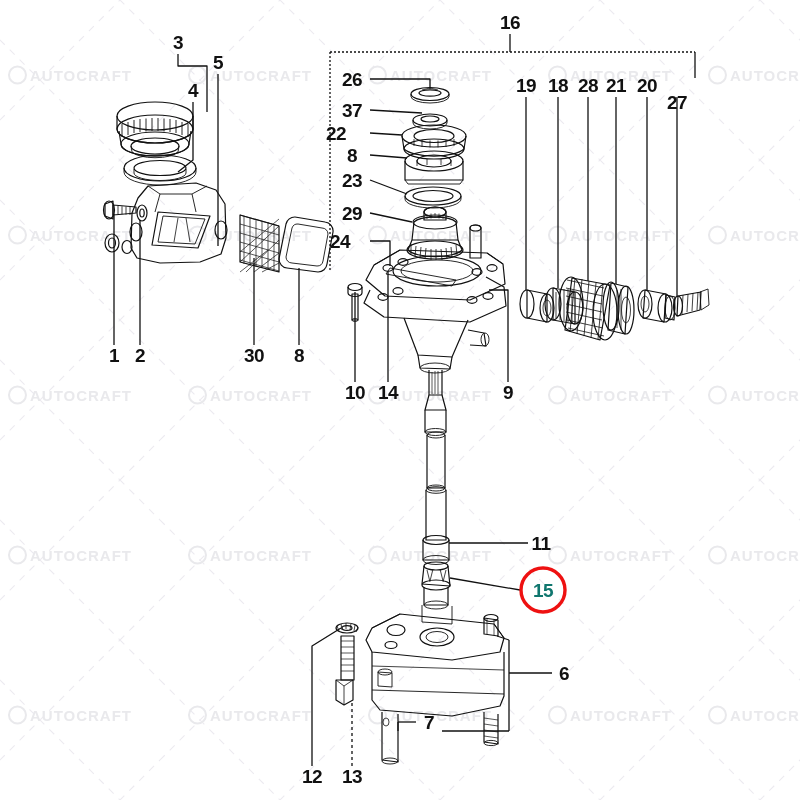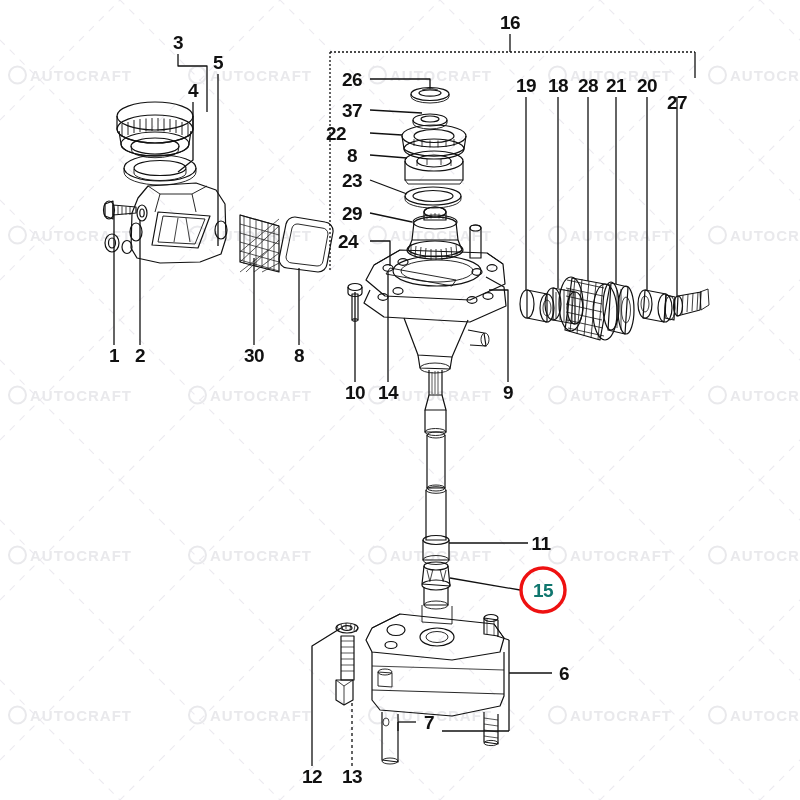--- a/index.html
+++ b/index.html
@@ -497,21 +497,21 @@
       <div class="lbl" style="left: 140px; top: 355px;">2</div>
       <div class="lbl" style="left: 254px; top: 355px;">30</div>
       <div class="lbl" style="left: 299px; top: 355px;">8</div>
       <div class="lbl" style="left: 510px; top: 22px;">16</div>
       <div class="lbl" style="left: 352px; top: 79px;">26</div>
       <div class="lbl" style="left: 352px; top: 110px;">37</div>
       <div class="lbl" style="left: 336px; top: 133px;">22</div>
       <div class="lbl" style="left: 352px; top: 155px;">8</div>
       <div class="lbl" style="left: 352px; top: 180px; text-align: right;">23</div>
       <div class="lbl" style="left: 352px; top: 213px;">29</div>
-      <div class="lbl" style="left: 348px; top: 241px; text-align: right;">24</div>
+      <div class="lbl" style="left: 340px; top: 241px; text-align: right;">24</div>
       <div class="lbl" style="left: 526px; top: 85px;">19</div>
       <div class="lbl" style="left: 558px; top: 85px;">18</div>
       <div class="lbl" style="left: 588px; top: 85px;">28</div>
       <div class="lbl" style="left: 616px; top: 85px;">21</div>
       <div class="lbl" style="left: 647px; top: 85px;">20</div>
       <div class="lbl" style="left: 677px; top: 102px;">27</div>
       <div class="lbl" style="left: 355px; top: 392px;">10</div>
       <div class="lbl" style="left: 388px; top: 392px; text-align: right;">14</div>
       <div class="lbl" style="left: 508px; top: 392px;">9</div>
       <div class="lbl" style="left: 541px; top: 543px;">11</div>

